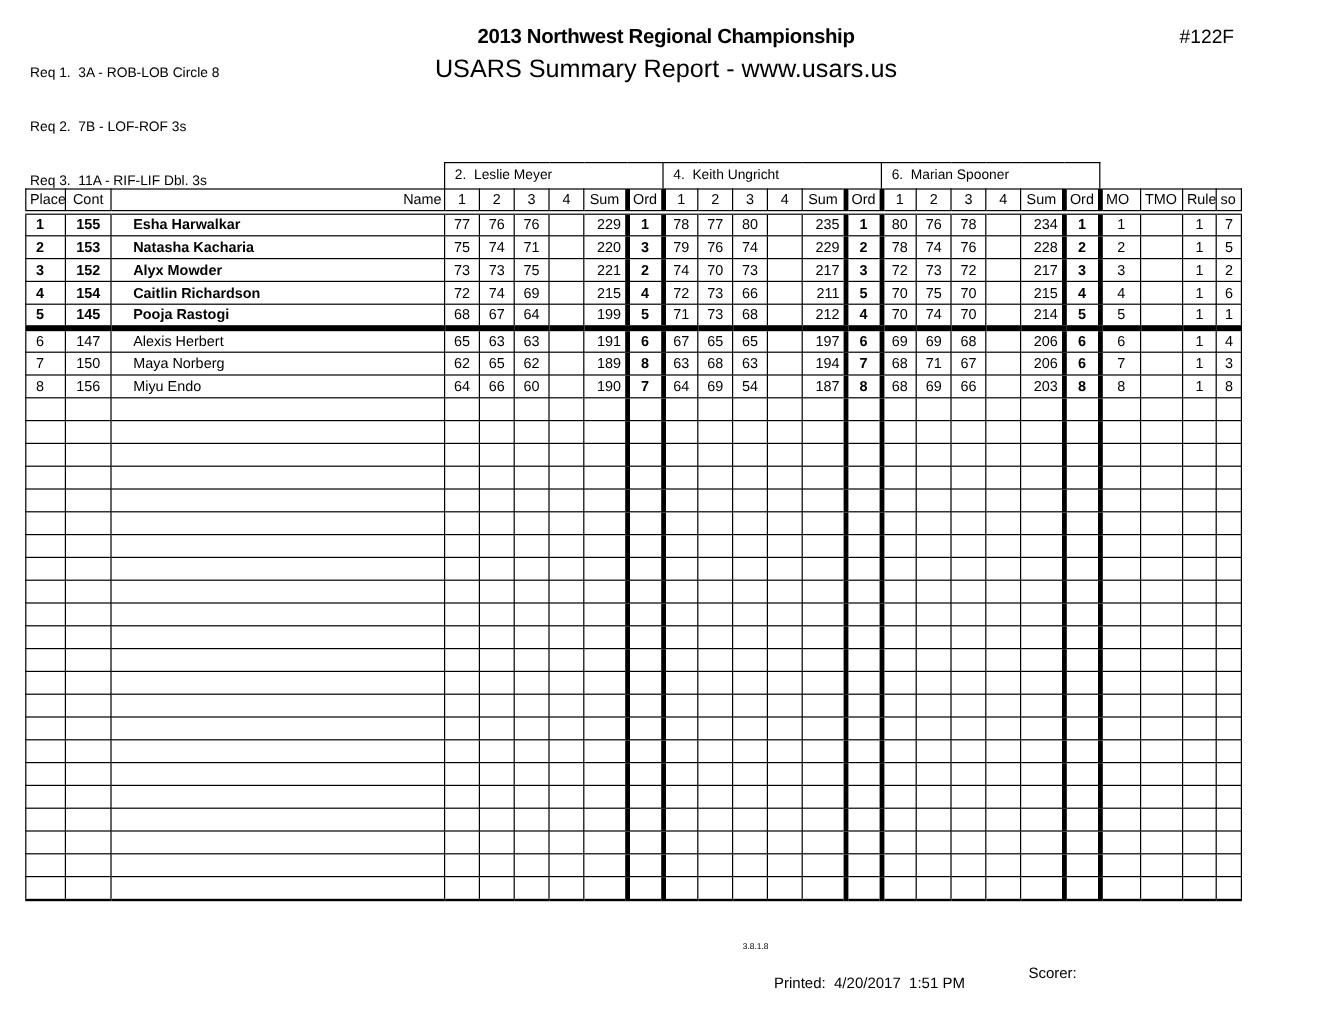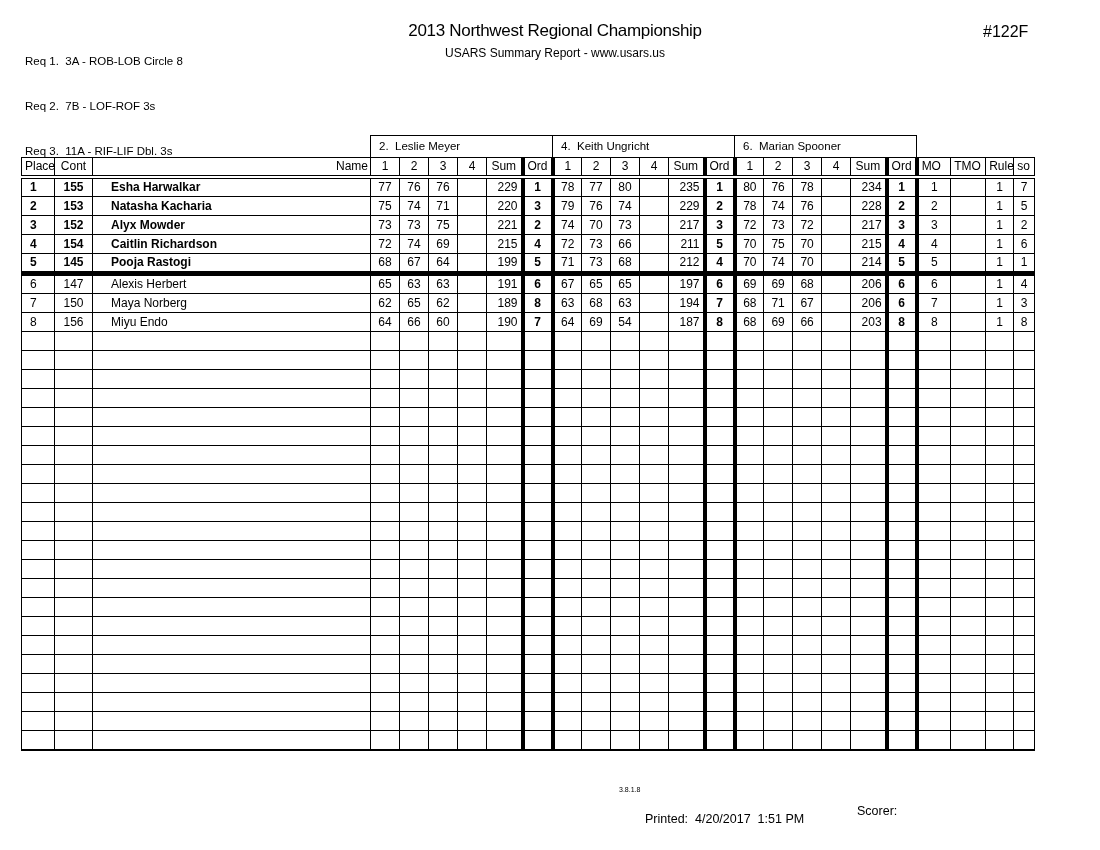--- a/index.html
+++ b/index.html
@@ -7,24 +7,24 @@
   body {
     width: 1100px; height: 850px;
     background: #ffffff; color: #000000;
     font-family: "Liberation Sans", sans-serif;
     position: relative; overflow: hidden;
   }
 
   
   .req-block { position: absolute; left: 25px; top: 24px; font-size: 11.5px; line-height: 15px; white-space: pre; }
   .title-block { position: absolute; left: 200px; top: 21px; width: 710px; text-align: center; }
-  .title-main  { font-size: 17px; font-weight: normal; letter-spacing: -0.3px; text-align: center; }
+  .title-main  { font-size: 17px; font-weight: bold; letter-spacing: -0.3px; text-align: center; }
   .title-venue { font-size: 13.5px; margin-top: 3px; white-space: pre; }
   .title-event { font-size: 18px; font-weight: bold; margin-top: 4px; }
-  .title-report{ font-size: 12px; margin-top: 5px; }
+  .title-report{ font-size: 21px; margin-top: 5px; }
   .event-num { position: absolute; left: 983px; top: 23px; font-size: 16px; font-weight: normal; }
 
   
   table.results {
     position: absolute; left: 21px; top: 135px;
     border-collapse: collapse; table-layout: fixed;
     width: 1013px;
   }
   .results td, .results th {
     border: 1px solid #000;

